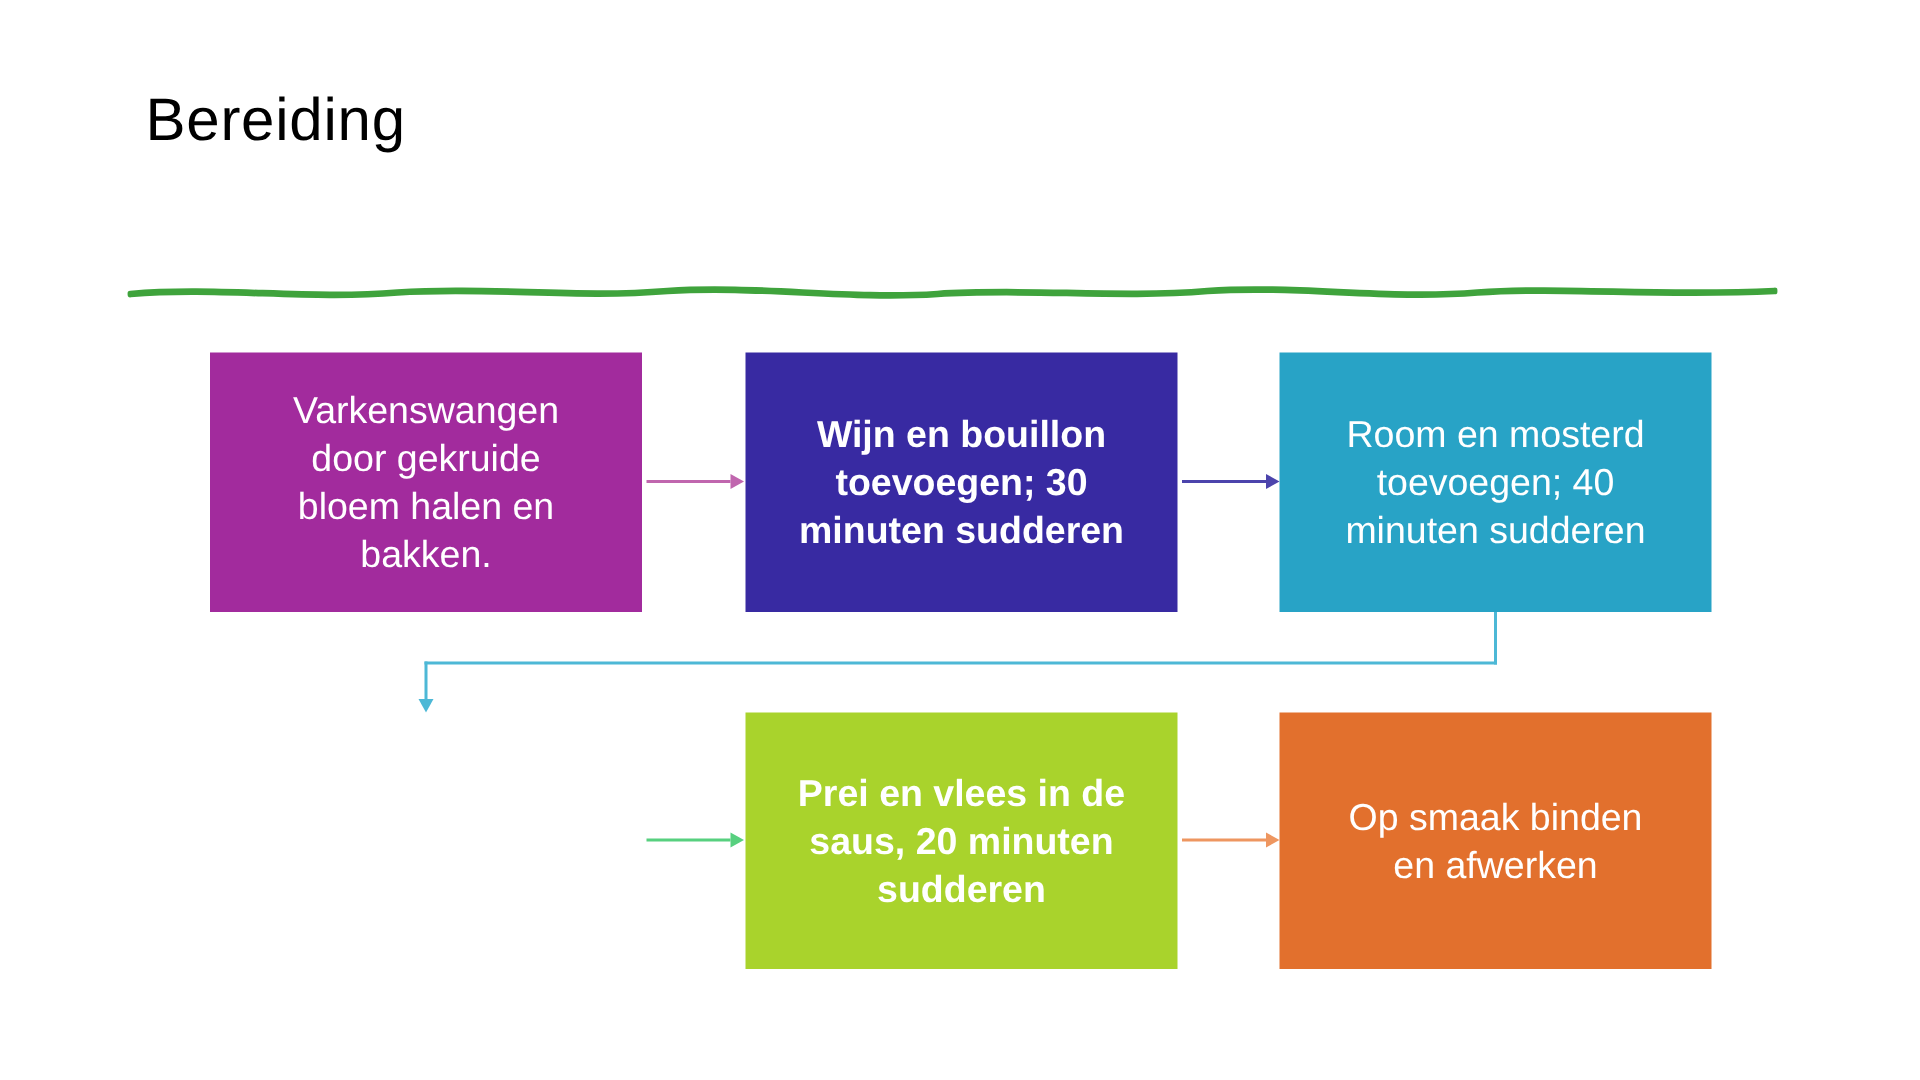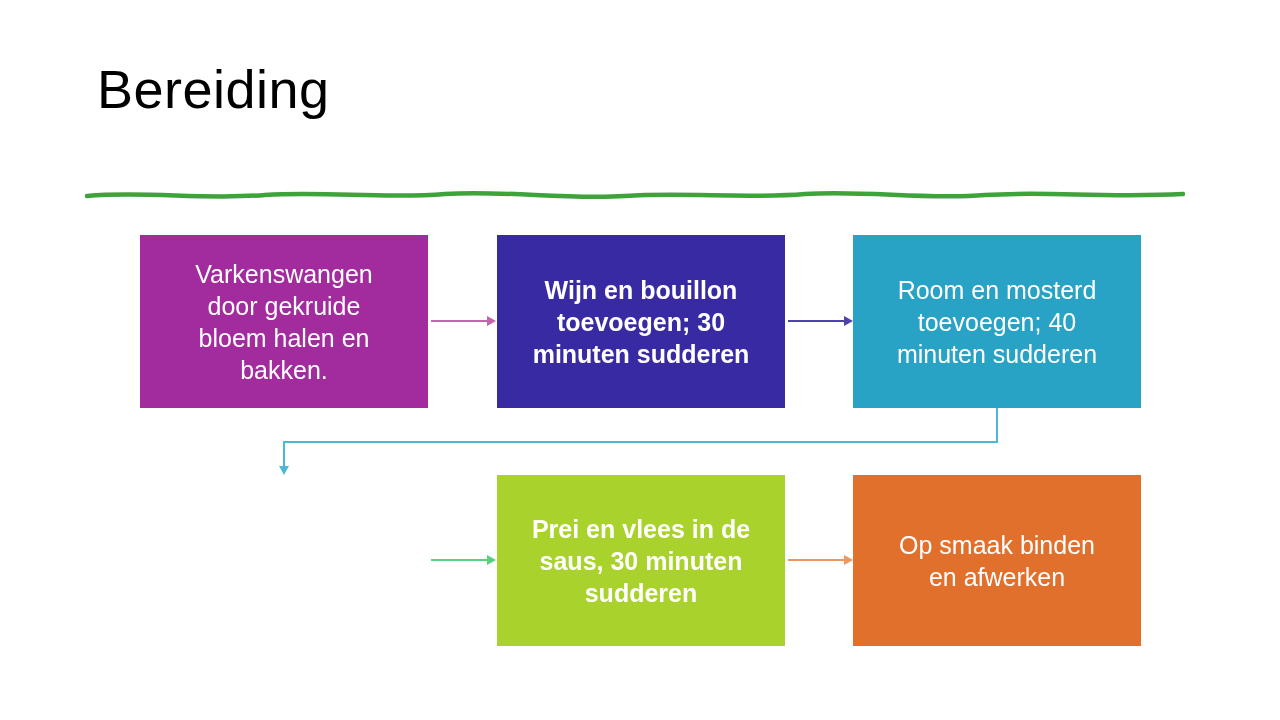--- a/index.html
+++ b/index.html
@@ -3,21 +3,21 @@
 <meta charset="utf-8">
 <style>
   html,body { margin:0; padding:0; background:#e8e8e8; }
   .slide {
     position:relative; width:1280px; height:720px; margin:0 auto;
     background:#ffffff; overflow:hidden;
     font-family:"Liberation Sans", sans-serif;
   }
   .title {
     position:absolute; left:97px; top:58px;
-    font-size:54px; font-weight:400; letter-spacing:0.5px;
+    font-size:40px; font-weight:400; letter-spacing:0.5px;
     color:var(--c, #000);
   }
   .divider {
     position:absolute; left:85px; top:187px; width:1100px; height:16px;
     color:var(--c, #3FA33C);
   }
   .divider svg { display:block; width:100%; height:100%; }
   .box {
     position:absolute; width:288px; box-sizing:border-box;
     display:flex; align-items:center; justify-content:center;
@@ -72,21 +72,21 @@
 
   <div class="box row1 col3" style="--c: #28A3C6;">
     <span>Room en mosterd
 toevoegen; 40
 minuten sudderen</span>
   </div>
 
 
   <div class="box row2 col2" style="--c: #A9D32C;">
     <span>Prei en vlees in de
-saus, 30 minuten
+saus, 20 minuten
 sudderen</span>
   </div>
 
   <div class="box row2 col3" style="--c: #E2702D;">
     <span>Op smaak binden
 en afwerken</span>
   </div>
 
   <div class="connector" style="--c: #C066AE;">
     <div class="shaft" style="left:431px; top:320px; width:56px; height:2px;"></div>

